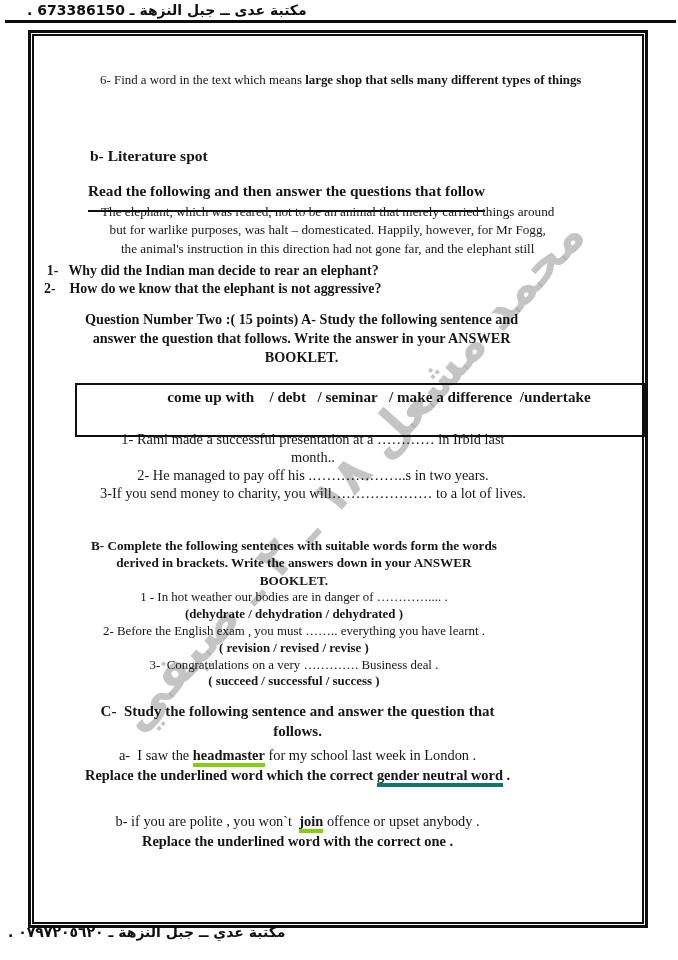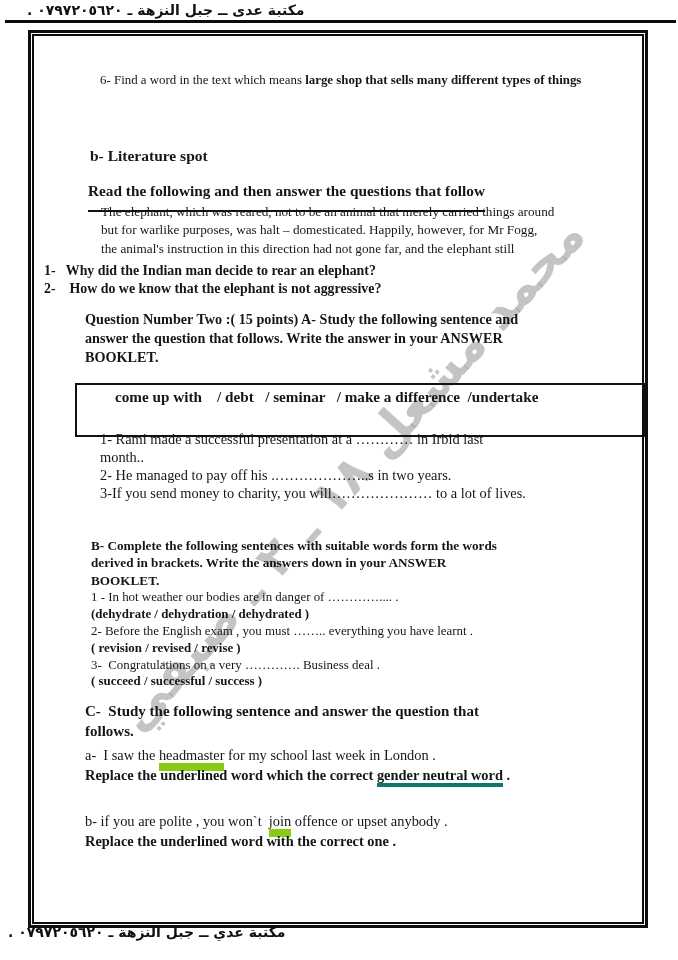--- a/index.html
+++ b/index.html
@@ -27,21 +27,21 @@
   .frame-inner{position:absolute;inset:1px;border:2px solid #0e0e0e;}
   
   .wm{
     position:absolute;left:62px;top:425px;width:620px;height:70px;z-index:0;
     transform:rotate(-48deg);transform-origin:center;
     font-family:"DejaVu Sans",sans-serif;font-weight:bold;font-size:50px;
     letter-spacing:2px;color:rgba(125,125,125,0.45);
     direction:rtl;text-align:center;white-space:pre;
   }
   
-  .blk{position:absolute;z-index:2;}
+  .blk{position:absolute;z-index:2;text-align:center;}
   .b{font-weight:bold;}
   .lines > div{white-space:pre;}
   #q6{left:100px;top:73px;font-size:12.9px;white-space:pre;}
   #q7{left:100px;top:100px;font-size:12.9px;line-height:16.6px;}
   #lit{left:90px;top:147px;font-size:15.5px;font-weight:bold;}
   #readh{
     left:88px;top:182px;font-size:15.3px;font-weight:bold;
     border-bottom:2.5px solid #111;padding-bottom:10px;
   }
   #passage{left:101px;top:203px;font-size:13.2px;line-height:18.4px;}
@@ -54,31 +54,31 @@
   #aitems{left:100px;top:430px;font-size:14.4px;line-height:18.1px;}
   #bsec{left:91px;top:537px;font-size:12.9px;line-height:16.9px;}
   #bsec .bintro{font-weight:bold;font-size:13.2px;line-height:17.3px;}
   .bitem .sent{white-space:pre;}
   .bitem .opts{font-weight:bold;white-space:pre;}
   #csec{left:85px;top:702px;font-size:14.4px;}
   #csec .chead{font-weight:bold;font-size:15px;line-height:19.8px;}
   .aline{margin-top:3px;line-height:20px;white-space:pre;}
   .repl{font-weight:bold;line-height:20px;white-space:pre;}
   .gap{height:23px;}
-  .bu{font-weight:normal;border-bottom:8px solid #84cc16;}
+  .bu{font-weight:bold;border-bottom:4px solid #84cc16;}
   .u{border-bottom:4px solid #0f766e;}
 </style>
 </head>
 <body>
 
 <div class="page">
 
   <div class="wm">محمد مشعل ١٨ ـ ٢ ـ صيفي</div>
 
-  <div class="header">مكتبة عدى ــ جبل النزهة ـ ٠٧٩٧٢٠٥٦٢٠ .</div>
+  <div class="header">مكتبة عدى ــ جبل النزهة ـ 673386150 .</div>
 
   <div class="frame">
     <div class="frame-inner"></div>
   </div>
 
   <div class="blk" id="q6"><span>6- Find a word in the text which means </span><span class="b">large shop that sells many different types of things</span></div>
 
 
   <div class="blk" id="lit">b- Literature spot</div>
 

